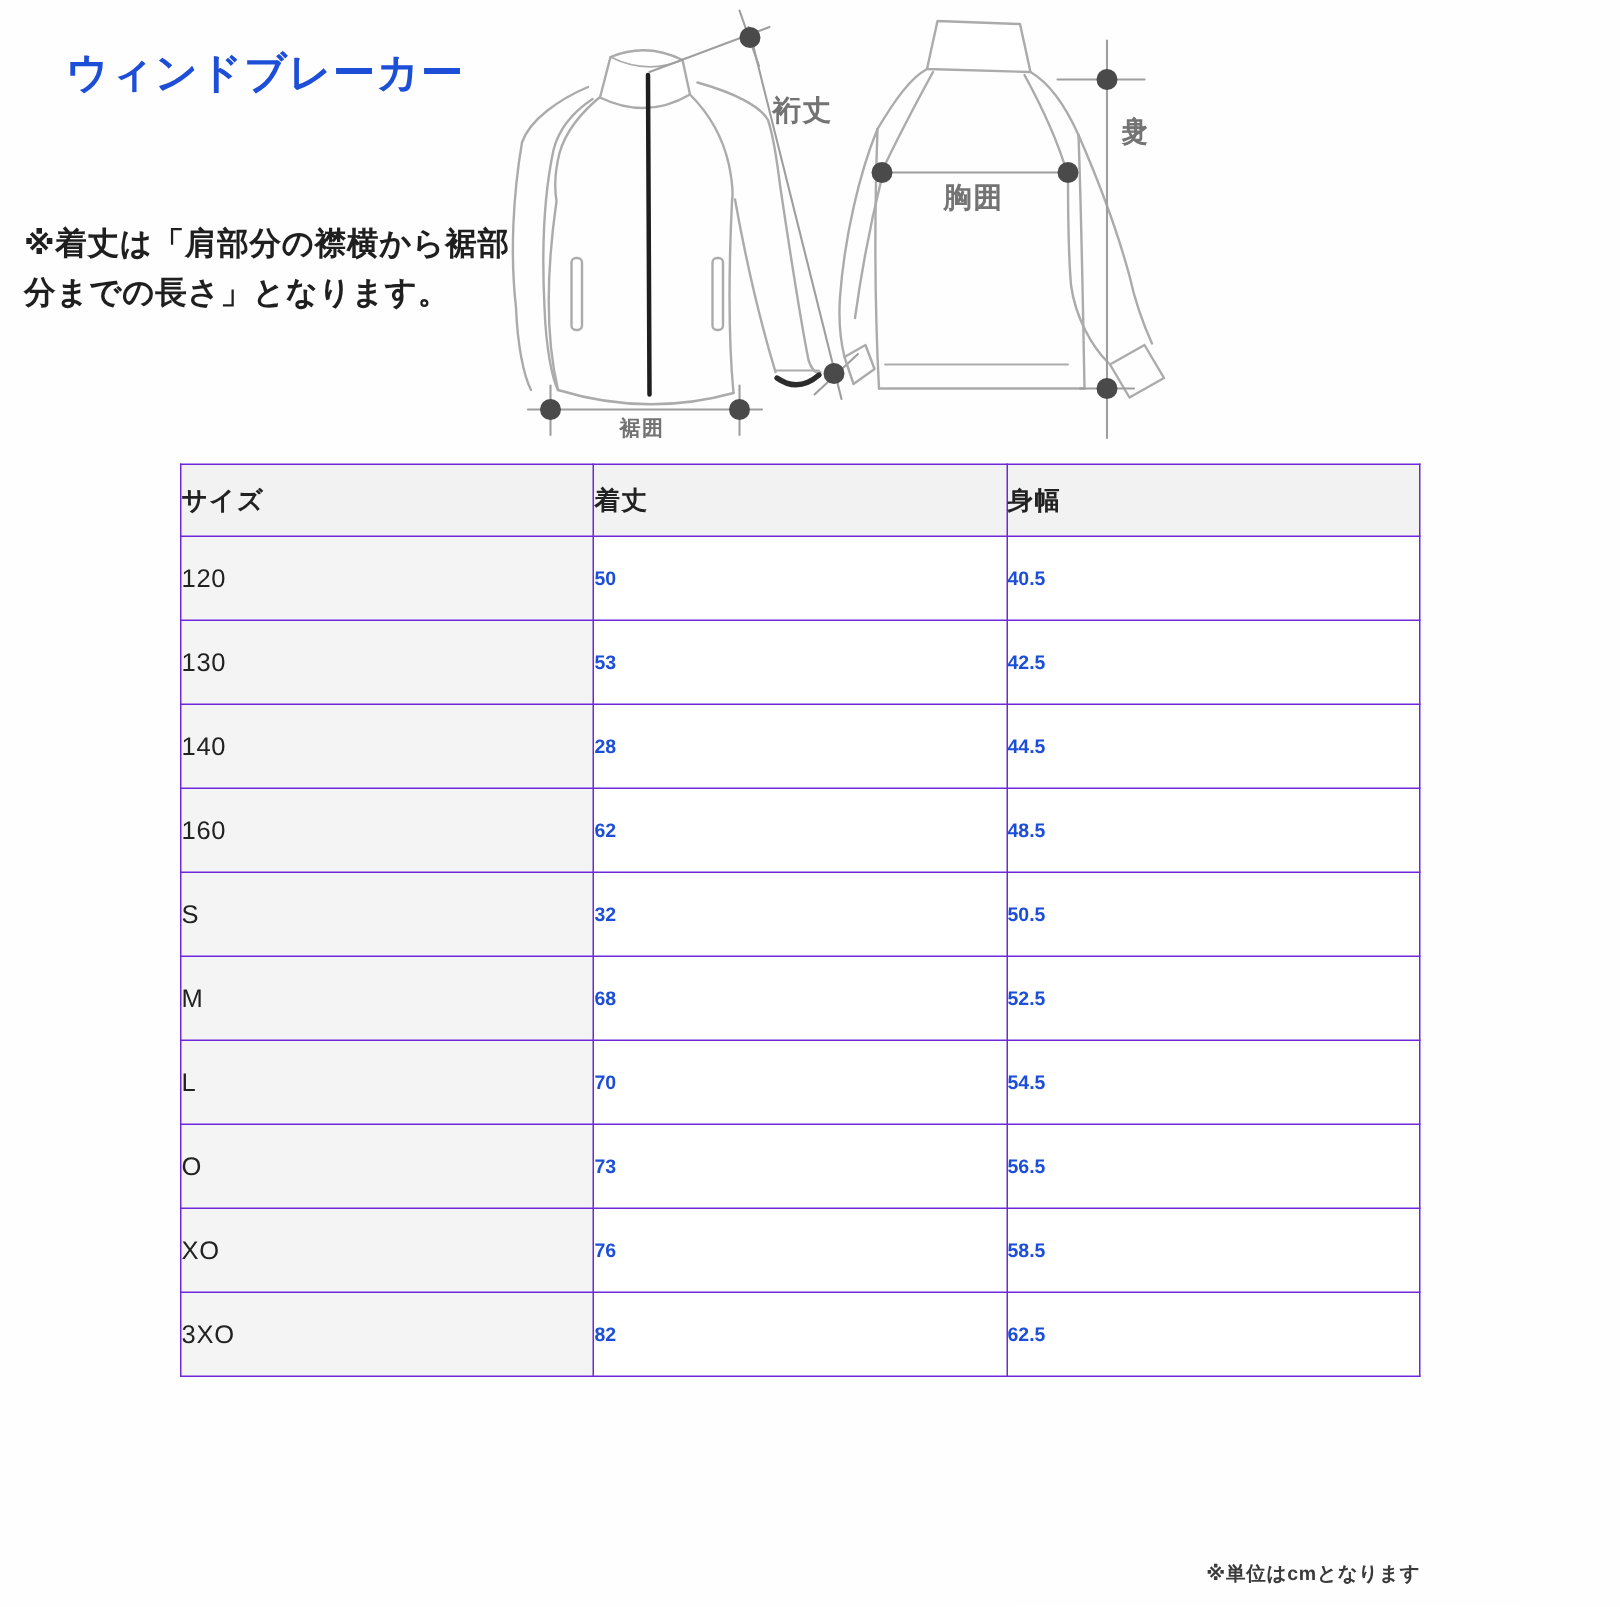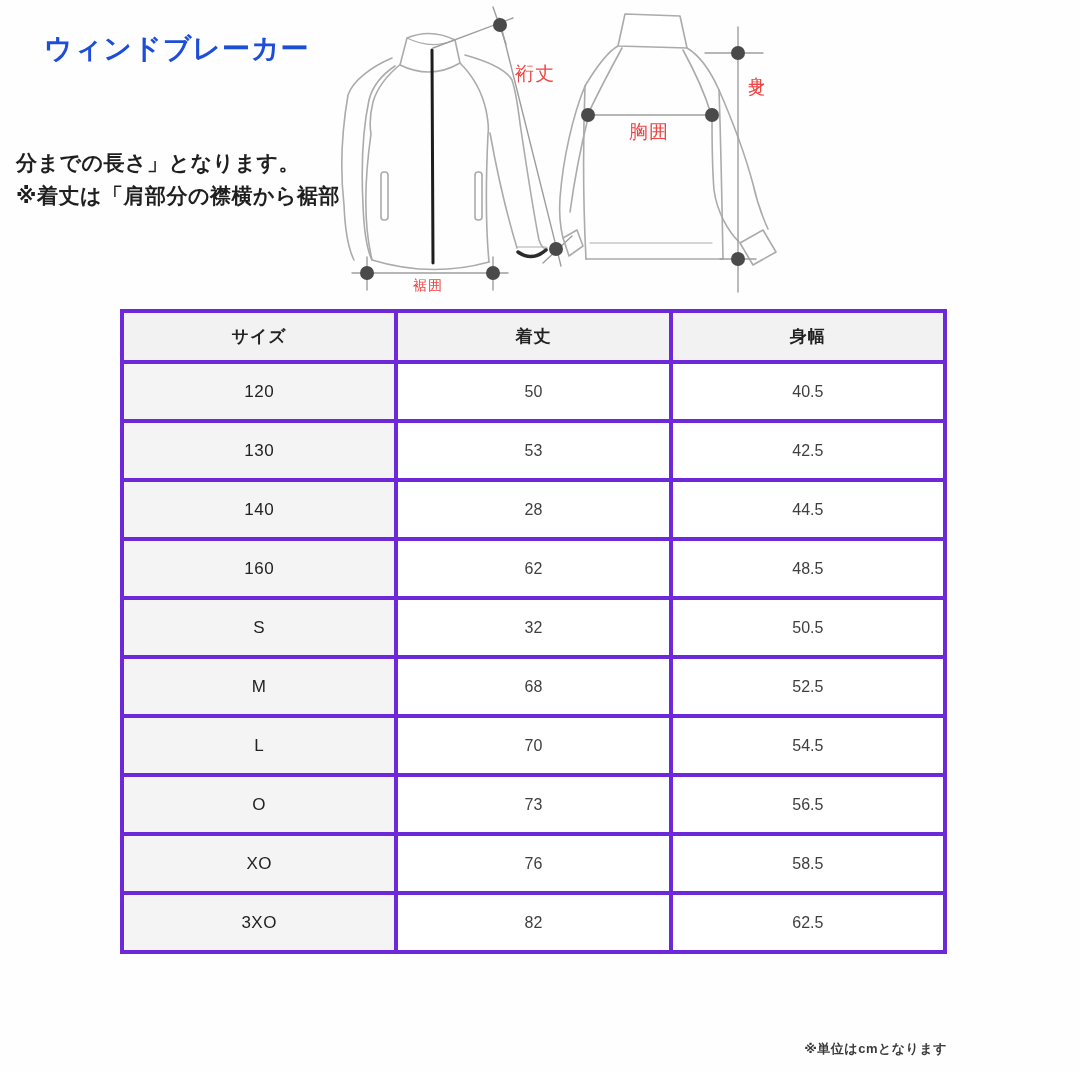--- a/index.html
+++ b/index.html
@@ -11,53 +11,53 @@
     position:absolute;left:44px;top:30px;
     font-size:28px;font-weight:700;color:#1d4ed8;letter-spacing:1px;
   }
   .note{
     position:absolute;left:16px;top:146px;
     font-size:21px;font-weight:600;color:#1f1f1f;line-height:33px;letter-spacing:.5px;
   }
   .diagram{position:absolute;left:335px;top:0;width:465px;height:300px;}
   .diagram svg{position:absolute;left:0;top:0;}
   .diag-label{
-    position:absolute;font-size:19px;color:#ef4444;font-weight:400;letter-spacing:1px;white-space:nowrap;
+    position:absolute;font-size:19px;color:#737373;font-weight:700;letter-spacing:1px;white-space:nowrap;
   }
   .diag-label.vertical{writing-mode:vertical-rl;letter-spacing:3px;font-size:17px;}
   .size-table{
     position:absolute;left:120px;top:309px;width:827px;
     border-collapse:collapse;table-layout:fixed;
   }
   .size-table th,.size-table td{
-    border:4px solid #6d28d9;text-align:center;vertical-align:middle;padding:0;
+    border:1px solid #6d28d9;text-align:left;vertical-align:middle;padding:0;
   }
   .size-table th{
     height:47px;background:#f2f2f2;font-size:17px;font-weight:700;color:#222;letter-spacing:1px;
   }
   .size-table td{height:55px;}
   .size-table td.size-cell{
     background:#f4f4f4;font-size:17px;font-weight:400;color:#222;letter-spacing:.5px;
   }
-  .size-table td.val-cell{background:#ffffff;font-size:16px;font-weight:400;color:#404040;}
+  .size-table td.val-cell{background:#ffffff;font-size:13px;font-weight:700;color:#1d4ed8;}
   .unit-note{
     position:absolute;top:1040px;right:133px;
     font-size:13px;font-weight:600;color:#3a3a3a;letter-spacing:.5px;
   }
 </style>
 </head>
 <body>
 
 <div class="canvas">
 
   <div class="page-title">ウィンドブレーカー</div>
 
   <div class="note">
+    <div>※着丈は「肩部分の襟横から裾部</div>
     <div>分までの長さ」となります。</div>
-    <div>※着丈は「肩部分の襟横から裾部</div>
   </div>
 
   <div class="diagram">
     <svg width="465" height="300" viewBox="0 0 465 300">
 
       <g fill="none" stroke="#ababab" stroke-width="1.6" stroke-linecap="round" stroke-linejoin="round">
 
         <path d="M57,58 C38,66 18,80 13,95 C7,130 5,170 9,205 C10,230 14,250 19,260"></path>
         <path d="M60,66 C45,76 37,88 34,100 C28,128 26,165 28,205 C29,232 33,252 37,260"></path>
 

